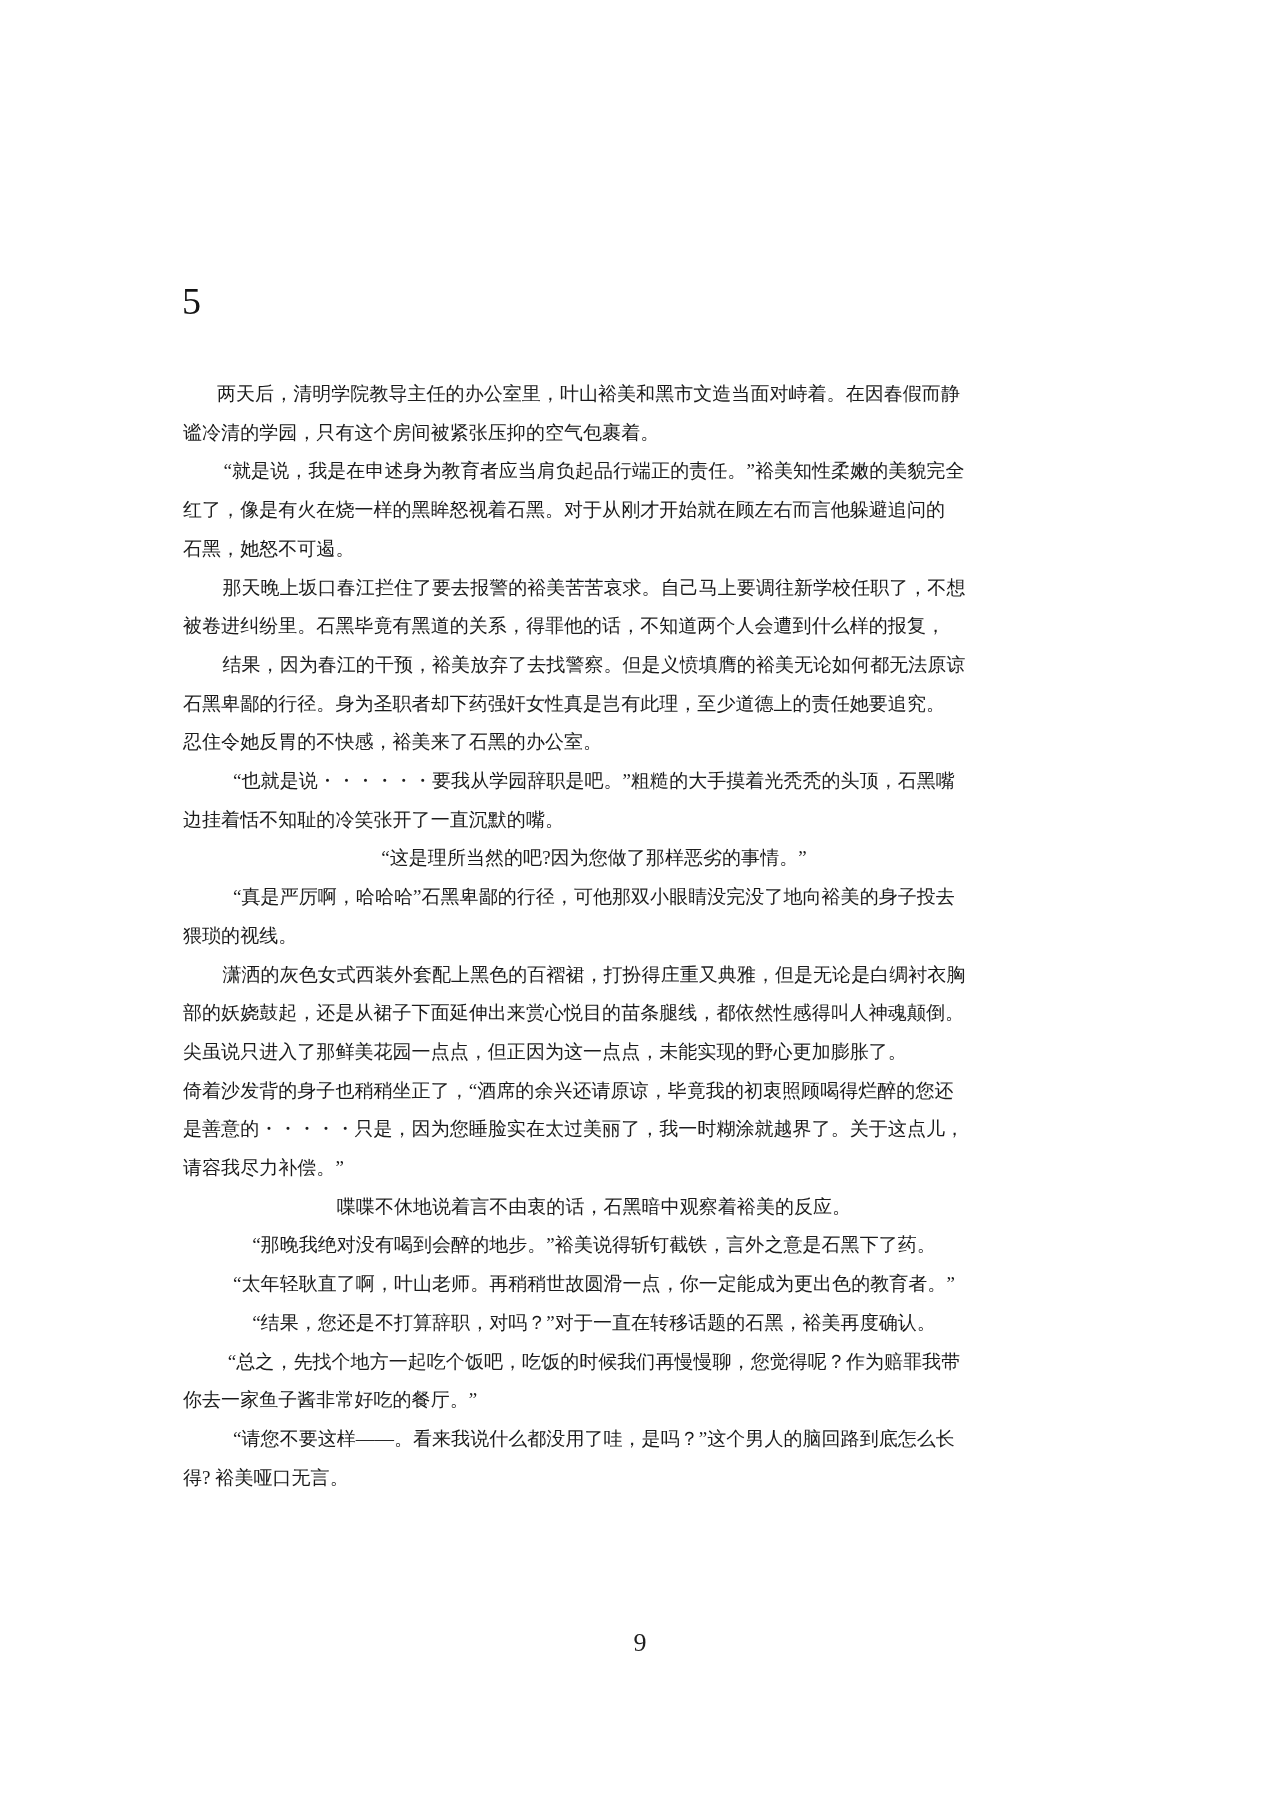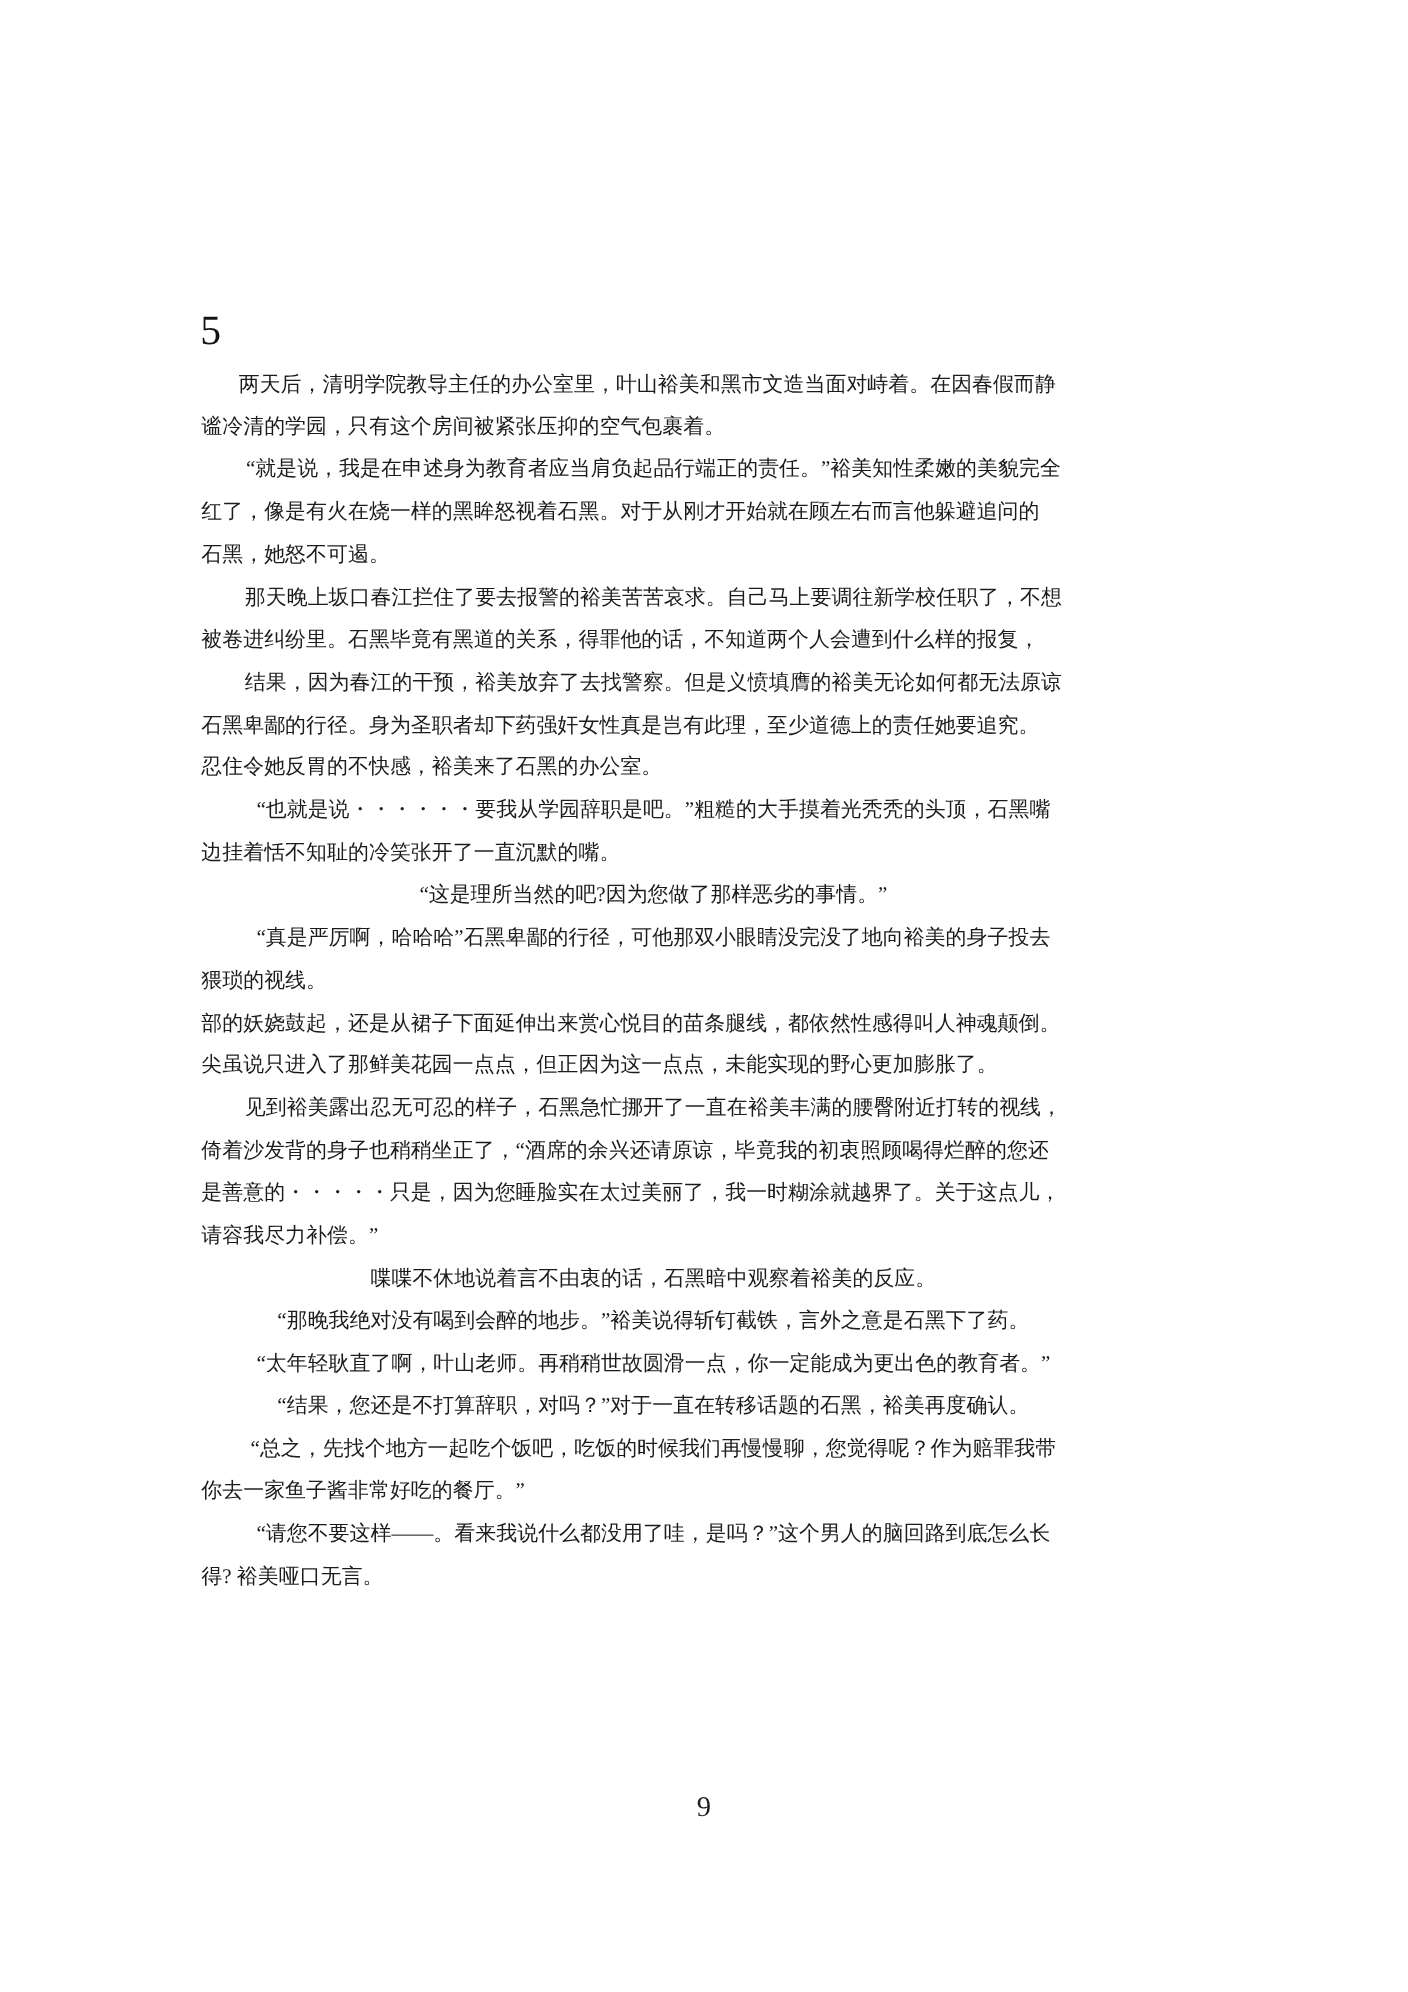--- a/index.html
+++ b/index.html
@@ -31,21 +31,21 @@
     width: 800px;
   }
   .line {
     font-size: 19px;
     line-height: 38.7px;
     white-space: nowrap;
     letter-spacing: 0.05px;
     color: #1b1b1b;
   }
   .ind1 { padding-left: 22px; text-align: center; }
-  .ind2 { padding-left: 34px; }
+  .ind2 { padding-left: 34px; margin-top: 44px; }
   .page-number {
     position: absolute;
     left: 0;
     top: 1628px;
     width: 1280px;
     text-align: center;
     font-size: 26px;
     color: #1e1e1e;
   }
 </style>
@@ -64,23 +64,23 @@
       <div class="line ind1">那天晚上坂口春江拦住了要去报警的裕美苦苦哀求。自己马上要调往新学校任职了，不想</div>
       <div class="line">被卷进纠纷里。石黑毕竟有黑道的关系，得罪他的话，不知道两个人会遭到什么样的报复，</div>
       <div class="line ind1">结果，因为春江的干预，裕美放弃了去找警察。但是义愤填膺的裕美无论如何都无法原谅</div>
       <div class="line">石黑卑鄙的行径。身为圣职者却下药强奸女性真是岂有此理，至少道德上的责任她要追究。</div>
       <div class="line">忍住令她反胃的不快感，裕美来了石黑的办公室。</div>
       <div class="line ind1">“也就是说・・・・・・要我从学园辞职是吧。”粗糙的大手摸着光秃秃的头顶，石黑嘴</div>
       <div class="line">边挂着恬不知耻的冷笑张开了一直沉默的嘴。</div>
       <div class="line ind1">“这是理所当然的吧?因为您做了那样恶劣的事情。”</div>
       <div class="line ind1">“真是严厉啊，哈哈哈”石黑卑鄙的行径，可他那双小眼睛没完没了地向裕美的身子投去</div>
       <div class="line">猥琐的视线。</div>
+      <div class="line ind1">潇洒的灰色女式西装外套配上黑色的百褶裙，打扮得庄重又典雅，但是无论是白绸衬衣胸</div>
       <div class="line">部的妖娆鼓起，还是从裙子下面延伸出来赏心悦目的苗条腿线，都依然性感得叫人神魂颠倒。</div>
       <div class="line">尖虽说只进入了那鲜美花园一点点，但正因为这一点点，未能实现的野心更加膨胀了。</div>
-      <div class="line ind1">见到裕美露出忍无可忍的样子，石黑急忙挪开了一直在裕美丰满的腰臀附近打转的视线，</div>
       <div class="line">倚着沙发背的身子也稍稍坐正了，“酒席的余兴还请原谅，毕竟我的初衷照顾喝得烂醉的您还</div>
       <div class="line">是善意的・・・・・只是，因为您睡脸实在太过美丽了，我一时糊涂就越界了。关于这点儿，</div>
       <div class="line">请容我尽力补偿。”</div>
       <div class="line ind1">喋喋不休地说着言不由衷的话，石黑暗中观察着裕美的反应。</div>
       <div class="line ind1">“那晚我绝对没有喝到会醉的地步。”裕美说得斩钉截铁，言外之意是石黑下了药。</div>
       <div class="line ind1">“太年轻耿直了啊，叶山老师。再稍稍世故圆滑一点，你一定能成为更出色的教育者。”</div>
       <div class="line ind1">“结果，您还是不打算辞职，对吗？”对于一直在转移话题的石黑，裕美再度确认。</div>
       <div class="line ind1">“总之，先找个地方一起吃个饭吧，吃饭的时候我们再慢慢聊，您觉得呢？作为赔罪我带</div>
       <div class="line">你去一家鱼子酱非常好吃的餐厅。”</div>
       <div class="line ind1">“请您不要这样——。看来我说什么都没用了哇，是吗？”这个男人的脑回路到底怎么长</div>

